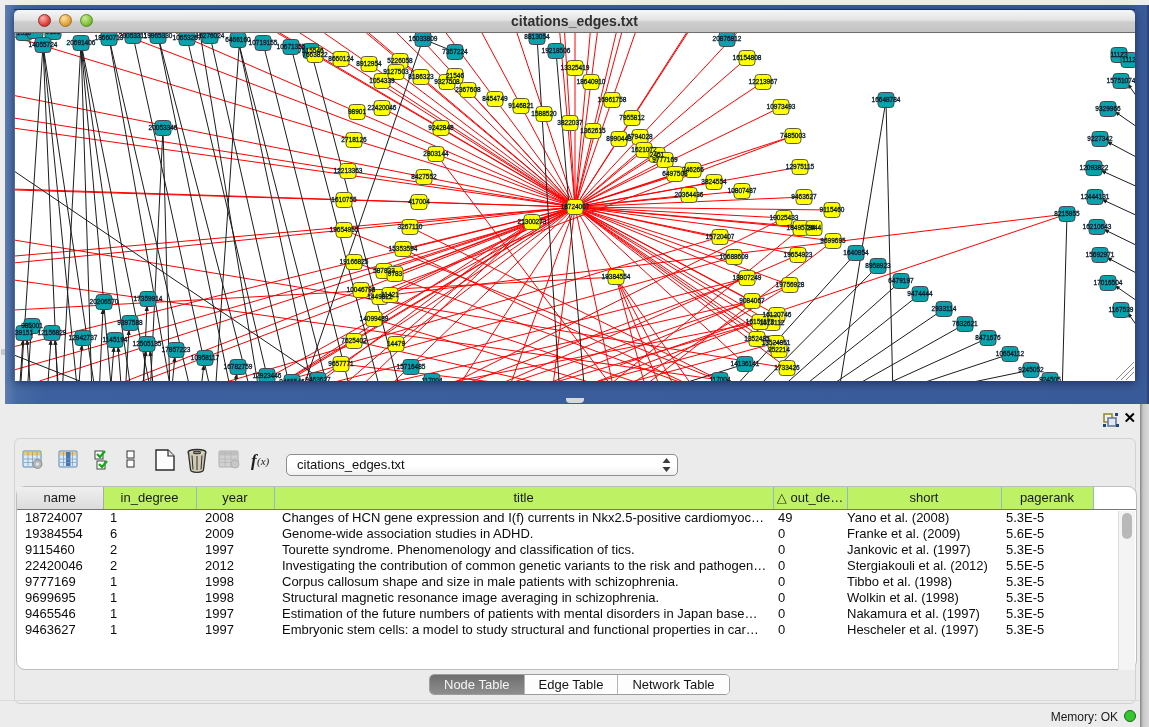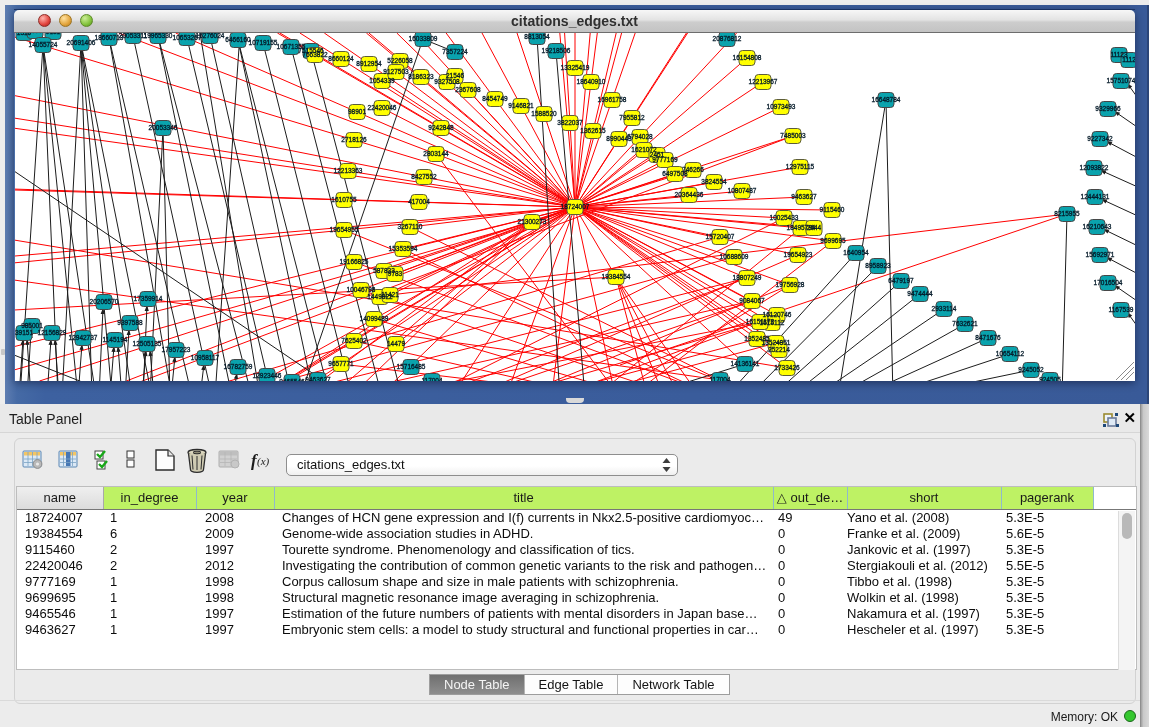--- a/index.html
+++ b/index.html
@@ -19,32 +19,32 @@
 #tl-y{left:45px;background:radial-gradient(circle at 35% 30%,#ffe2a0,#e2a43c 60%,#b07618);border:1px solid #9c7422}
 #tl-g{left:66px;background:radial-gradient(circle at 35% 30%,#ccec96,#82c33c 60%,#55861c);border:1px solid #5d8a28}
 
 #tphead{position:absolute;left:0;top:404px;width:1149px;height:29px;background:#e9e9e9;border-bottom:1px solid #d6d6d6}
 #tphead .t{position:absolute;left:9px;top:7px;font-size:14px;color:#1d1d1d}
 #tpbody{position:absolute;left:0;top:433px;width:1140px;height:294px;background:#ececec}
 #innerpanel{position:absolute;left:14px;top:5px;width:1122px;height:266px;background:#ebebeb;border:1px solid #d2d2d2;border-radius:6px}
 #toolbar{position:absolute;left:6px;top:8px;height:36px;width:1100px}
 #combo{position:absolute;left:265px;top:7px;width:392px;height:22px;background:linear-gradient(180deg,#ffffff 55%,#f0f0f0);border:1px solid #8e8e8e;border-radius:5px;font-size:13px;color:#111;line-height:20px;padding-left:10px}
 #combo .arr{position:absolute;right:6px;top:3px;width:9px;height:14px}
-#tablewrap{position:absolute;left:1px;top:47px;width:1121px;height:184px;background:#fff;border:1px solid #bdbdbd;border-radius:0}
+#tablewrap{position:absolute;left:1px;top:47px;width:1121px;height:184px;background:#fff;border:1px solid #bdbdbd;border-radius:9px}
 table{border-collapse:collapse;table-layout:fixed;width:1076px;font-size:13px}
 th{height:22px;font-weight:normal;color:#1a1a1a;background:#bef264;border-right:1px solid #8fb9cd;border-bottom:1px solid #777;text-align:center;overflow:hidden;white-space:nowrap}
 th.c-name{background:linear-gradient(180deg,#efefef,#dcdcdc);border-right:1px solid #a9a9a9}
 td{height:16px;color:#0c0c0c;overflow:hidden;white-space:nowrap;padding:0}
 .c-name{width:86px}.c-ind{width:93px}.c-year{width:78px}.c-title{width:499px}.c-out{width:74px}.c-short{width:154px}.c-pr{width:92px}
 td.c-name{padding-left:8px}td.c-ind{padding-left:7px}td.c-year{padding-left:9px}td.c-title{padding-left:8px}td.c-out{padding-left:5px}td.c-short{}td.c-pr{padding-left:5px}
 #tablewrap:before{content:"";position:absolute;left:0;top:22px;width:100%;height:1px;background:#777;z-index:3}
 #vsb{position:absolute;right:1px;top:24px;width:17px;height:159px;background:#f4f4f4;border-left:1px solid #dcdcdc}
 #vsb .thumb{position:absolute;left:3px;top:2px;width:10px;height:26px;border-radius:5px;background:#b9b9b9}
 
-#tabs{position:absolute;left:429px;top:674px;height:21px;display:flex;border:1px solid #9d9d9d;border-radius:0;overflow:hidden;background:#fff}
+#tabs{position:absolute;left:429px;top:674px;height:21px;display:flex;border:1px solid #9d9d9d;border-radius:5px;overflow:hidden;background:#fff}
 #tabs .seg{font-size:13px;line-height:19px;padding:0 14px;color:#141414;background:#fdfdfd}
 #tabs .seg.sel{background:linear-gradient(180deg,#6f6f6f,#8e8e8e);color:#f4f4f4}
 #tabs .seg+.seg{border-left:1px solid #b5b5b5}
 #status{position:absolute;left:0;top:700px;width:1149px;height:39px;border-top:1px solid #dadada}
 #status .m{position:absolute;right:31px;top:9px;font-size:12px;color:#1a1a1a}
 #status .dot{position:absolute;right:13px;top:9px;width:12px;height:12px;border-radius:50%;background:#35c72f;border:1.5px solid #1c661c}
 #rstrip{position:absolute;right:0px;top:404px;width:9px;height:323px;background:linear-gradient(90deg,#9f9f9f,#c9c9c9 30%,#d9d9d9);border-left:1px solid #8f8f8f}
 #floatico{position:absolute;right:30px;top:412px;width:16px;height:15px}
 #closeico{position:absolute;right:13px;top:409px;font-size:15px;font-weight:bold;color:#000}
 #dimple{position:absolute;left:566px;top:398px;width:18px;height:5px;background:#d9d9d9;border-radius:0 0 4px 4px}
@@ -740,23 +740,20 @@
         <text x="532" y="223.5">21300273</text>
         <text x="616" y="278.5">19384554</text>
         <text x="575" y="208.5">18724007</text>
       </g>
       <g stroke="#8a8a8a" stroke-width="1">
         <line x1="1116" y1="380" x2="1134" y2="362"></line>
         <line x1="1121" y1="380" x2="1134" y2="367"></line>
         <line x1="1126" y1="380" x2="1134" y2="372"></line>
       </g>
     </svg>
-<div id="tphead">
-      <div class="t">Table Panel</div>
-    </div>
 <svg id="floatico" viewBox="0 0 16 15">
       <rect x="1" y="2" width="8" height="8" fill="#eef4fb" stroke="#9a8a30" stroke-width="1.6"></rect>
       <rect x="5" y="6" width="8" height="8" fill="#dfeaf6" stroke="#6a7a9a" stroke-width="1.6"></rect>
       <rect x="12" y="1" width="3" height="3" fill="#1d4878"></rect>
       <rect x="0" y="12" width="3" height="3" fill="#1d4878"></rect>
       <rect x="13" y="12" width="3" height="3" fill="#1d4878"></rect>
     </svg>
 <div id="closeico">✕</div>
 <div id="dimple"></div>
 <div id="tpbody">

